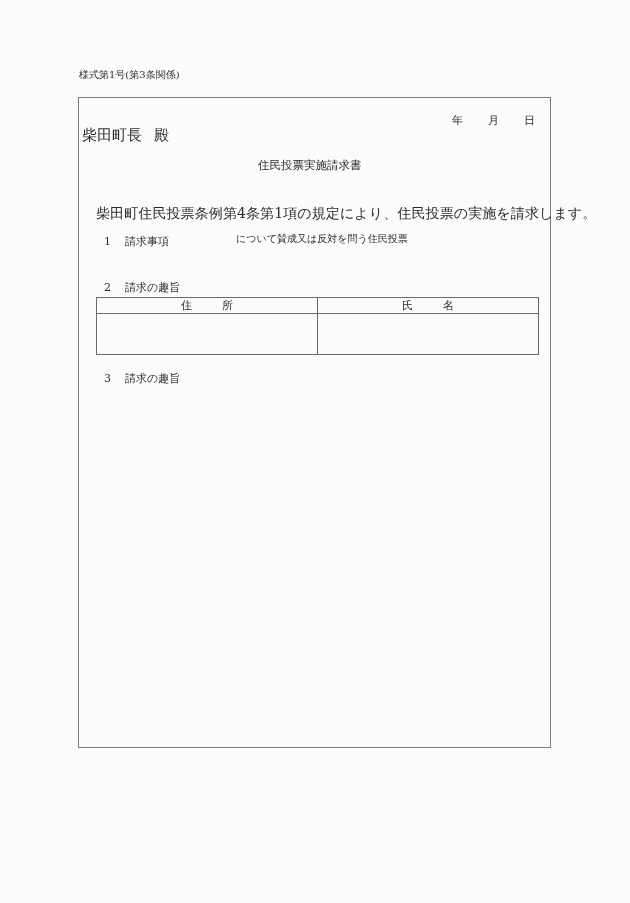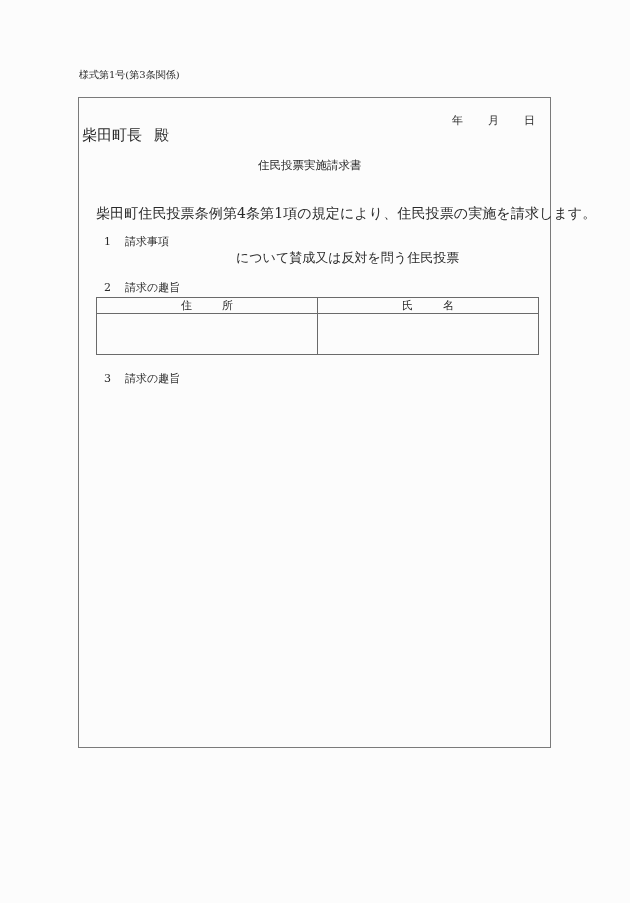--- a/index.html
+++ b/index.html
@@ -31,21 +31,21 @@
   .date-year { left: 452px; }
   .date-month { left: 488px; }
   .date-day { left: 524px; }
   .addressee { left: 82px; top: 128px; font-size: 15px; }
   .addressee .hon { margin-left: 12px; }
   .title { left: 258px; top: 160px; font-size: 11.5px; }
   .body-text { left: 96px; top: 206px; font-size: 14px; letter-spacing: 0.1px; }
   .sec { left: 92px; font-size: 11px; margin-left: 12px; }
   .sec .num { display: inline-block; width: 21px; }
   .sec1 { top: 236px; }
-  .sec1-sub { left: 236px; top: 251px; font-size: 13px; }
+  .sec1-sub { left: 236px; top: 234px; font-size: 10px; }
   .sec2 { top: 282px; }
   .sec3 { top: 373px; }
   table.rep {
     position: absolute;
     left: 96px;
     top: 297px;
     width: 443px;
     height: 57px;
     border-collapse: collapse;
     table-layout: fixed;

